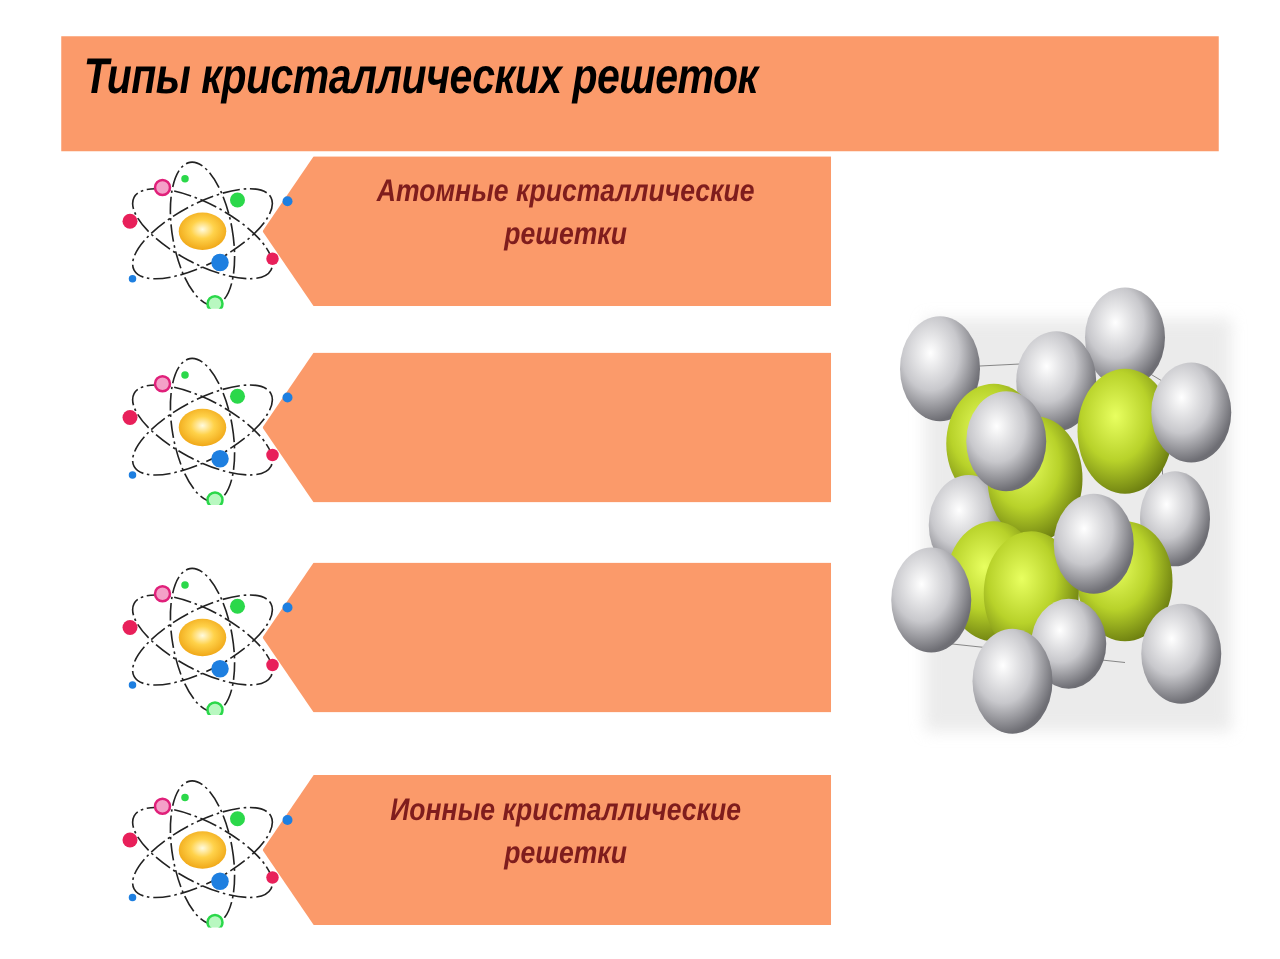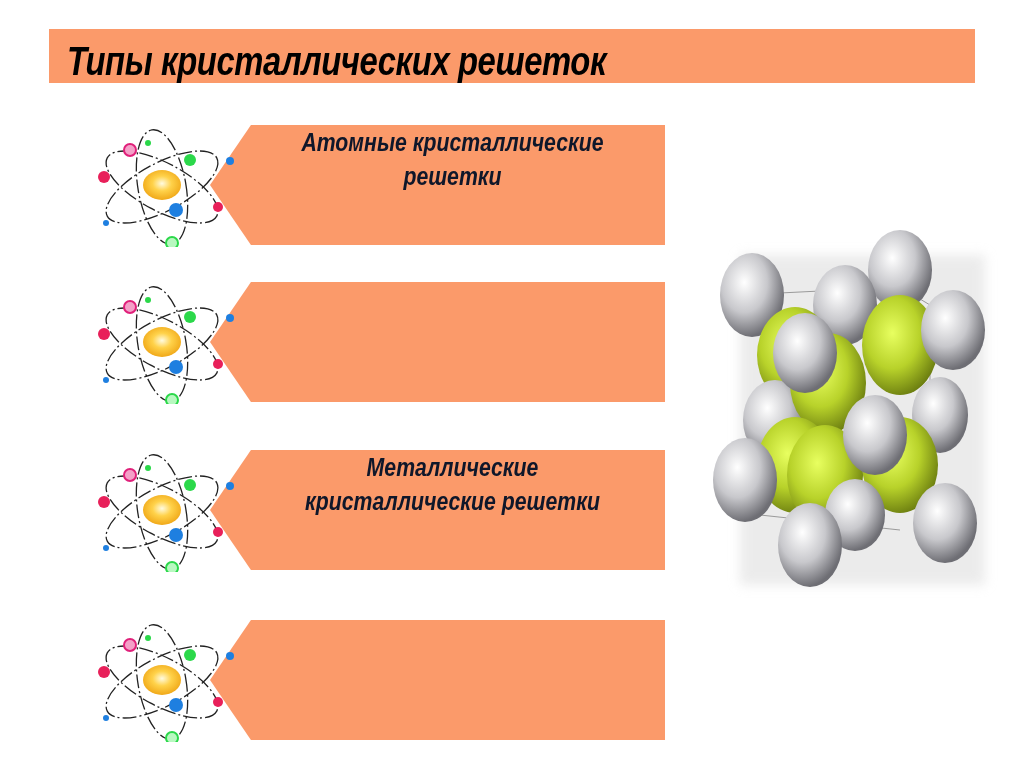--- a/index.html
+++ b/index.html
@@ -1,22 +1,22 @@
 <!DOCTYPE html>
 <html><head>
 <meta charset="utf-8">
 <style>
   html, body { margin:0; padding:0; background:#ffffff; }
   body { width:1024px; height:767px; position:relative; overflow:hidden; font-family:"Liberation Sans", sans-serif; }
-  .title-bar { position:absolute; left:49px; top:29px; width:926px; height:54px; background:#fb9a6a; }
+  .title-bar { position:absolute; left:49px; top:29px; width:926px; height:92px; background:#fb9a6a; }
   .title-text { position:absolute; left:18px; top:10px; font-family:"Liberation Sans", sans-serif; font-weight:bold; font-style:italic; font-size:40px; color:#000; transform:scaleX(0.82); transform-origin:left center; letter-spacing:-0.5px; white-space:nowrap; }
   .item { position:absolute; left:90px; width:580px; height:122px; }
   .banner { position:absolute; left:120px; top:0; width:455px; height:120px; background:#fb9a6a;
             clip-path: polygon(9% 0, 100% 0, 100% 100%, 9% 100%, 0 50%); }
-  .banner-text { position:absolute; left:150px; top:0; width:425px; height:90px; display:flex; justify-content:center; text-align:center; font-weight:bold; font-style:italic; font-size:25px; line-height:34px; color:#0f172a; }
+  .banner-text { position:absolute; left:150px; top:0; width:425px; height:90px; display:flex; align-items:center; justify-content:center; text-align:center; font-weight:bold; font-style:italic; font-size:25px; line-height:34px; color:#7f1d1d; }
   .banner-text span { display:inline-block; transform:scaleX(0.85); }
   .atom { position:absolute; left:0; top:0; width:150px; height:122px; }
   .crystal { position:absolute; left:700px; top:225px; width:300px; height:385px; }
 </style>
 </head>
 <body>
 
 <div class="title-bar">
   <div class="title-text">Типы кристаллических решеток</div>
 </div>
@@ -60,30 +60,30 @@
 
 <div class="item" style="top:282px">
   <div class="banner"></div>
   <svg class="atom">
       <use href="#atomsym"></use>
     </svg>
 </div>
 
 <div class="item" style="top:450px">
   <div class="banner"></div>
-  <div class="banner-text">
-      <span>Металлические кристаллические решетки</span>
-    </div>
   <svg class="atom">
       <use href="#atomsym"></use>
     </svg>
 </div>
 
 <div class="item" style="top:620px">
   <div class="banner"></div>
+  <div class="banner-text">
+      <span>Ионные кристаллические решетки</span>
+    </div>
   <svg class="atom">
       <use href="#atomsym"></use>
     </svg>
 </div>
 
 <svg class="crystal" viewBox="0 0 300 385">
   <defs>
     <radialGradient id="wg" cx="38%" cy="35%" r="65%">
       <stop offset="0%" stop-color="#ffffff"></stop>
       <stop offset="55%" stop-color="#c8c8cc"></stop>

